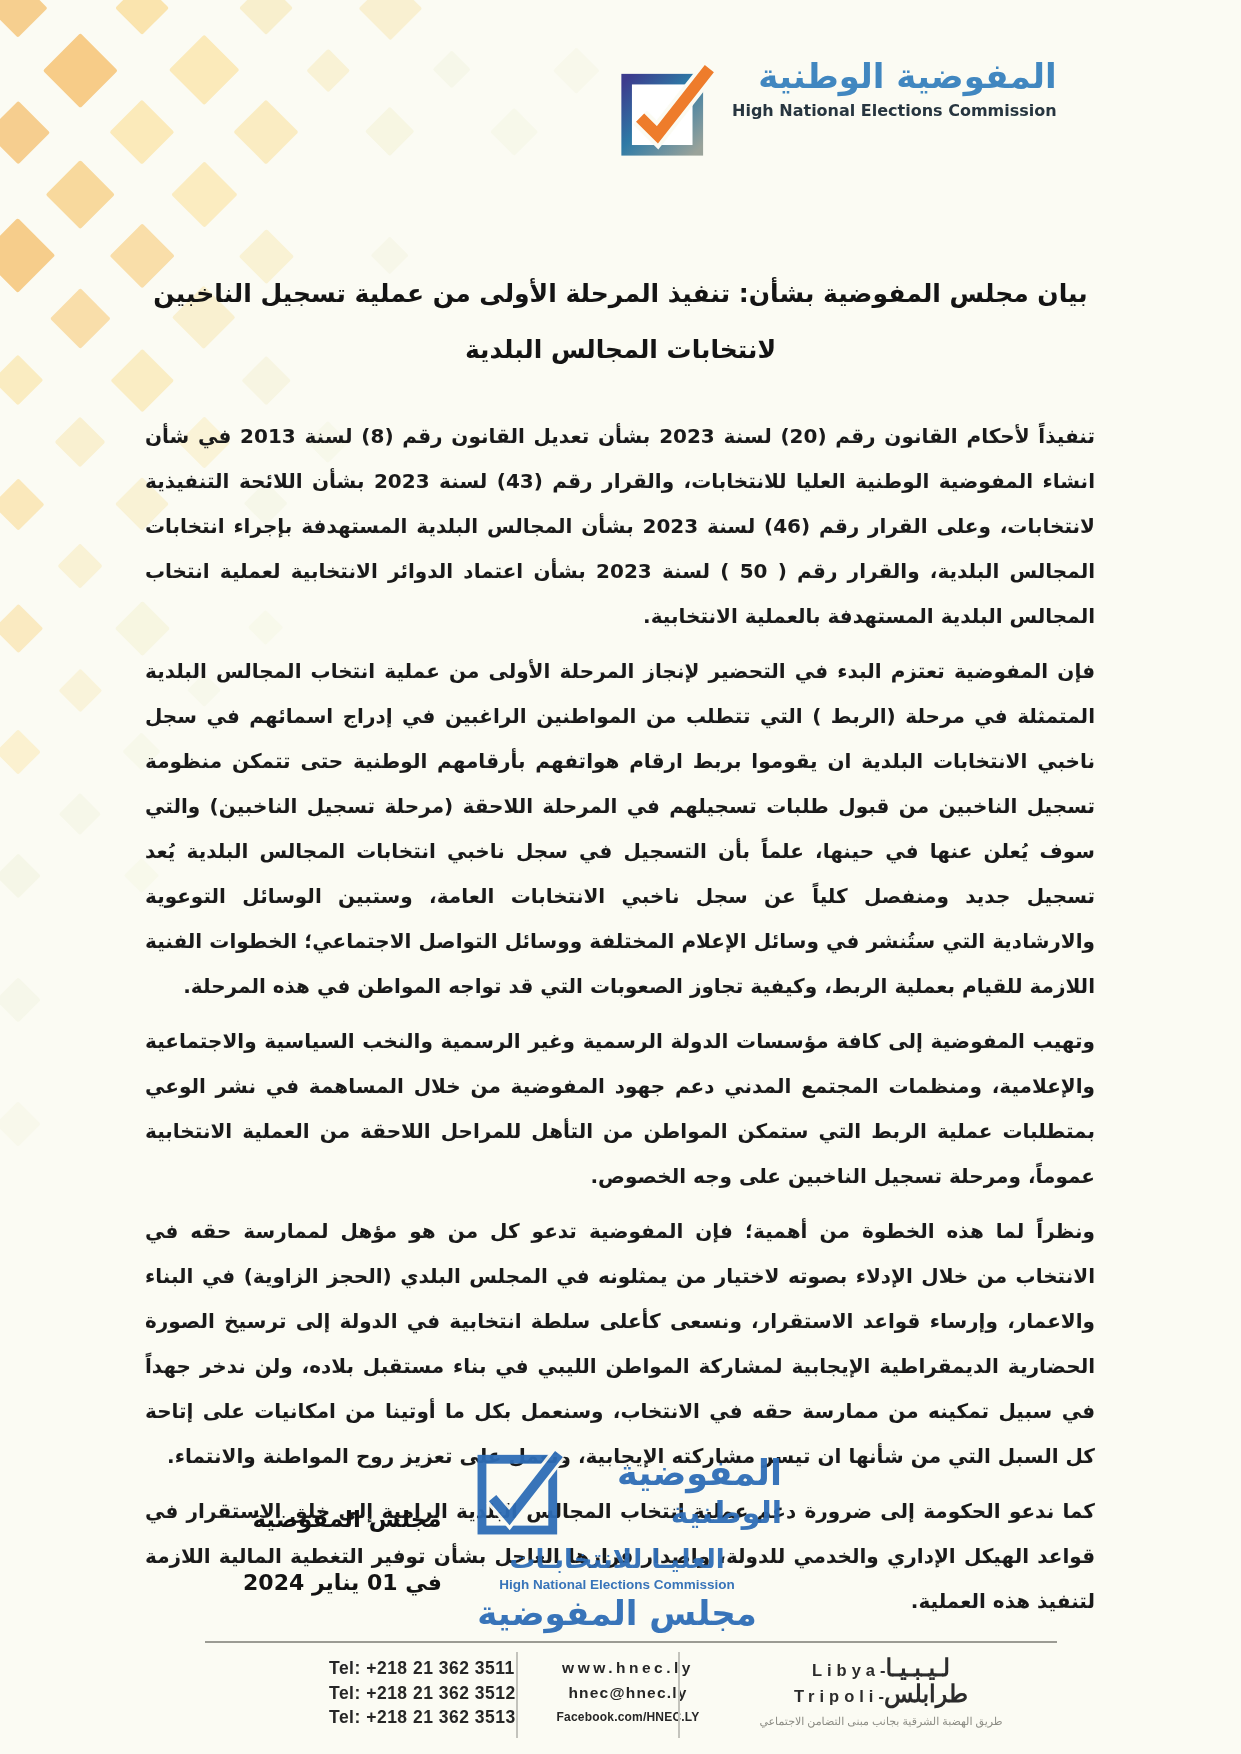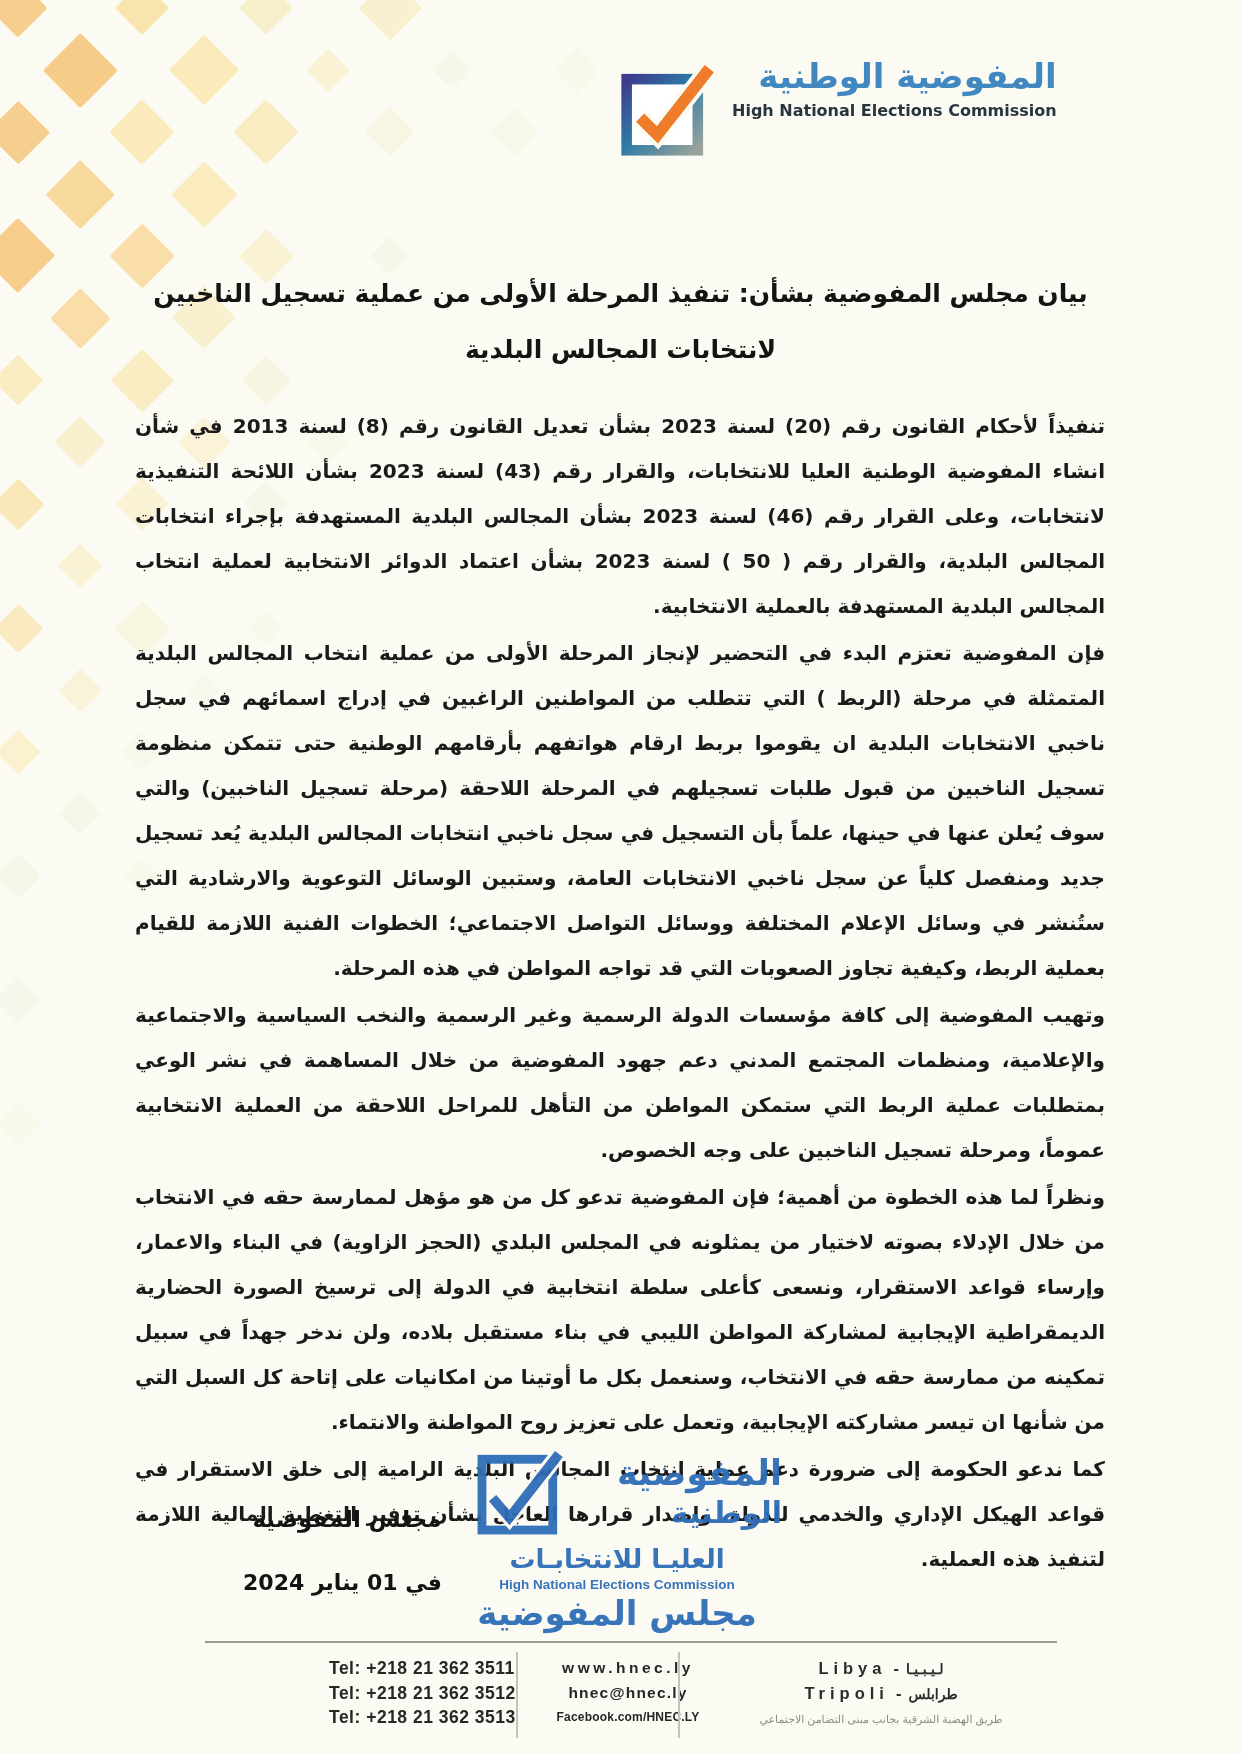--- a/index.html
+++ b/index.html
@@ -19,21 +19,21 @@
   .header-ar{font-size:34px;font-weight:bold;color:#4187c0;line-height:44px;white-space:nowrap;}
   .header-en{font-size:16px;font-weight:bold;color:#27353f;margin-top:3px;direction:ltr;white-space:nowrap;}
 
   
   .doc-title{position:absolute;top:266px;left:60px;right:60px;text-align:center;direction:rtl;
     color:#141414;font-weight:bold;font-size:25px;line-height:56px;}
 
   
   .body-text{position:absolute;top:404px;right:136px;width:970px;direction:rtl;text-align:justify;
     font-weight:bold;font-size:20px;line-height:45px;color:#1a1a1a;}
-  .body-text p{margin:0;}
+  .body-text p{margin:10px;}
   .body-text p + p{margin-top:2px;}
 
   
   .signature{position:absolute;left:252px;top:1506px;width:190px;text-align:center;direction:rtl;
     font-weight:bold;color:#131313;}
   .sig-name{font-size:23px;}
   .sig-date{font-size:22px;margin-top:38px;white-space:nowrap;}
 
   
   .stamp{position:absolute;left:452px;top:1446px;width:330px;color:#2e6db6;opacity:0.95;}
@@ -52,23 +52,23 @@
   .f-col{position:absolute;top:1656px;color:#262626;font-family:"Liberation Sans",sans-serif;font-weight:bold;margin-left:29px;}
   .f-phones{left:300px;width:210px;text-align:left;font-size:17.5px;line-height:24.5px;letter-spacing:0.5px;}
   .f-div{position:absolute;top:1652px;width:2px;height:86px;background:#c3c3bc;}
   .f-div1{left:516px;}
   .f-div2{left:678px;}
   .f-web{left:526px;width:146px;text-align:center;font-size:15.5px;line-height:24.5px;}
   .f-web-1{letter-spacing:3.5px;}
   .f-web-2{letter-spacing:1.2px;}
   .f-web-3{font-size:12px;letter-spacing:0.2px;}
   .f-loc{left:702px;width:300px;}
-  .loc-line{display:flex;justify-content:center;align-items:baseline;gap:7px;font-size:16.5px;line-height:24px;color:#2b2b2b;}
+  .loc-line{display:flex;justify-content:center;align-items:baseline;font-size:16.5px;line-height:24px;color:#2b2b2b;}
   .loc-en{letter-spacing:5px;}
-  .loc-ar{font-size:14px;letter-spacing:0;}
+  .loc-ar{font-size:24px;letter-spacing:0;}
   .loc-addr{font-size:11px;color:#8d8d85;text-align:center;margin-top:7px;direction:rtl;font-weight:normal;}
 </style>
 </head>
 <body>
 
 <div class="page">
 
   <div id="mosaic">
       <div class="dm" style="left: -2.88388px; top: -12.8839px; width: 41.7678px; height: 41.7678px; background: rgb(245, 193, 112); opacity: 0.76;"></div>
       <div class="dm" style="left: -4.25336px; top: 109.747px; width: 44.5067px; height: 44.5067px; background: rgb(245, 193, 112); opacity: 0.770716;"></div>

